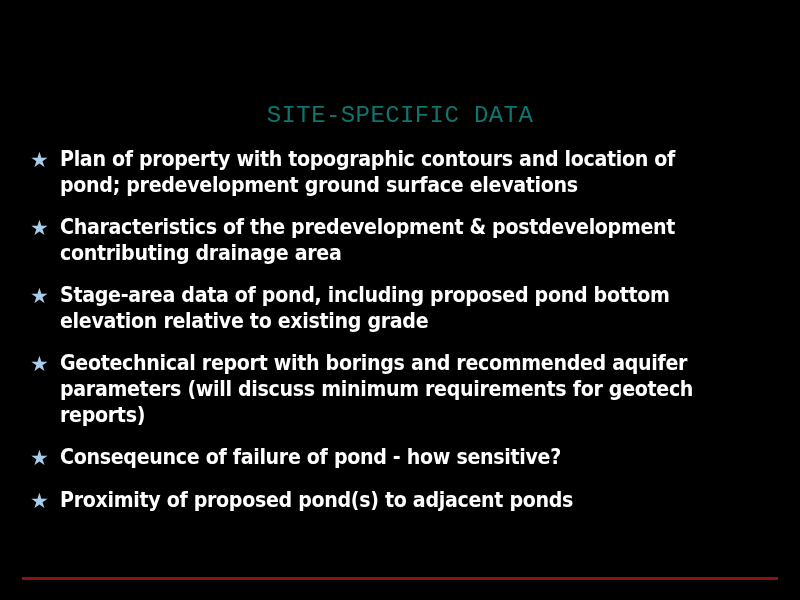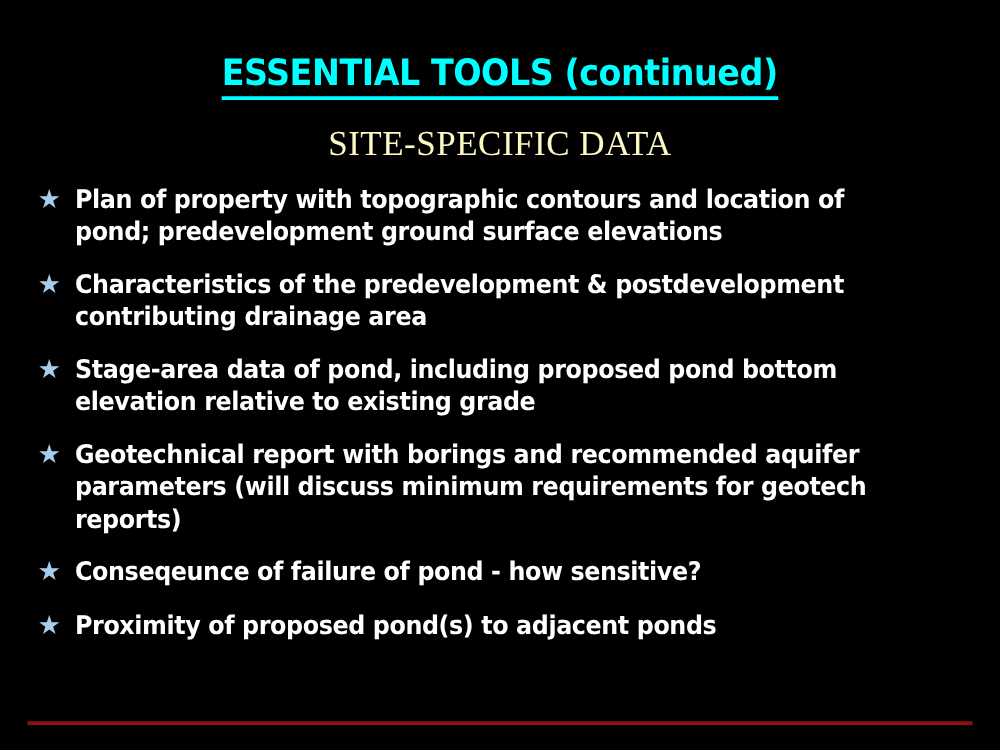--- a/index.html
+++ b/index.html
@@ -48,23 +48,23 @@
   
   #subtitle-block {
     position: absolute;
     top: 100px;
     left: 0;
     width: 800px;
     text-align: center;
   }
   #slide-subtitle {
     display: inline-block;
-    color: #fef9c3;
-    font-family: Liberation Serif, serif;
-    font-size: 28px;
+    color: #0f766e;
+    font-family: Liberation Mono, monospace;
+    font-size: 24px;
     font-weight: normal;
     letter-spacing: 0.4px;
     line-height: 32px;
     white-space: nowrap;
   }
 
   
   #bullet-list {
     position: absolute;
     top: 146px;
@@ -110,23 +110,20 @@
     width: 756px;
     height: 3px;
     background: #8c1111;
   }
 </style>
 </head>
 <body>
 
 <div id="slide">
 
-  <div id="title-block">
-    <span id="slide-title">ESSENTIAL TOOLS (continued)</span>
-  </div>
 
   <div id="subtitle-block">
     <span id="slide-subtitle">SITE-SPECIFIC DATA</span>
   </div>
 
   <div id="bullet-list">
 
     <div class="bullet-row">
       <span class="bullet-star">★</span>
       <span class="bullet-text">Plan of property with topographic contours and location of pond; predevelopment ground surface elevations</span>

